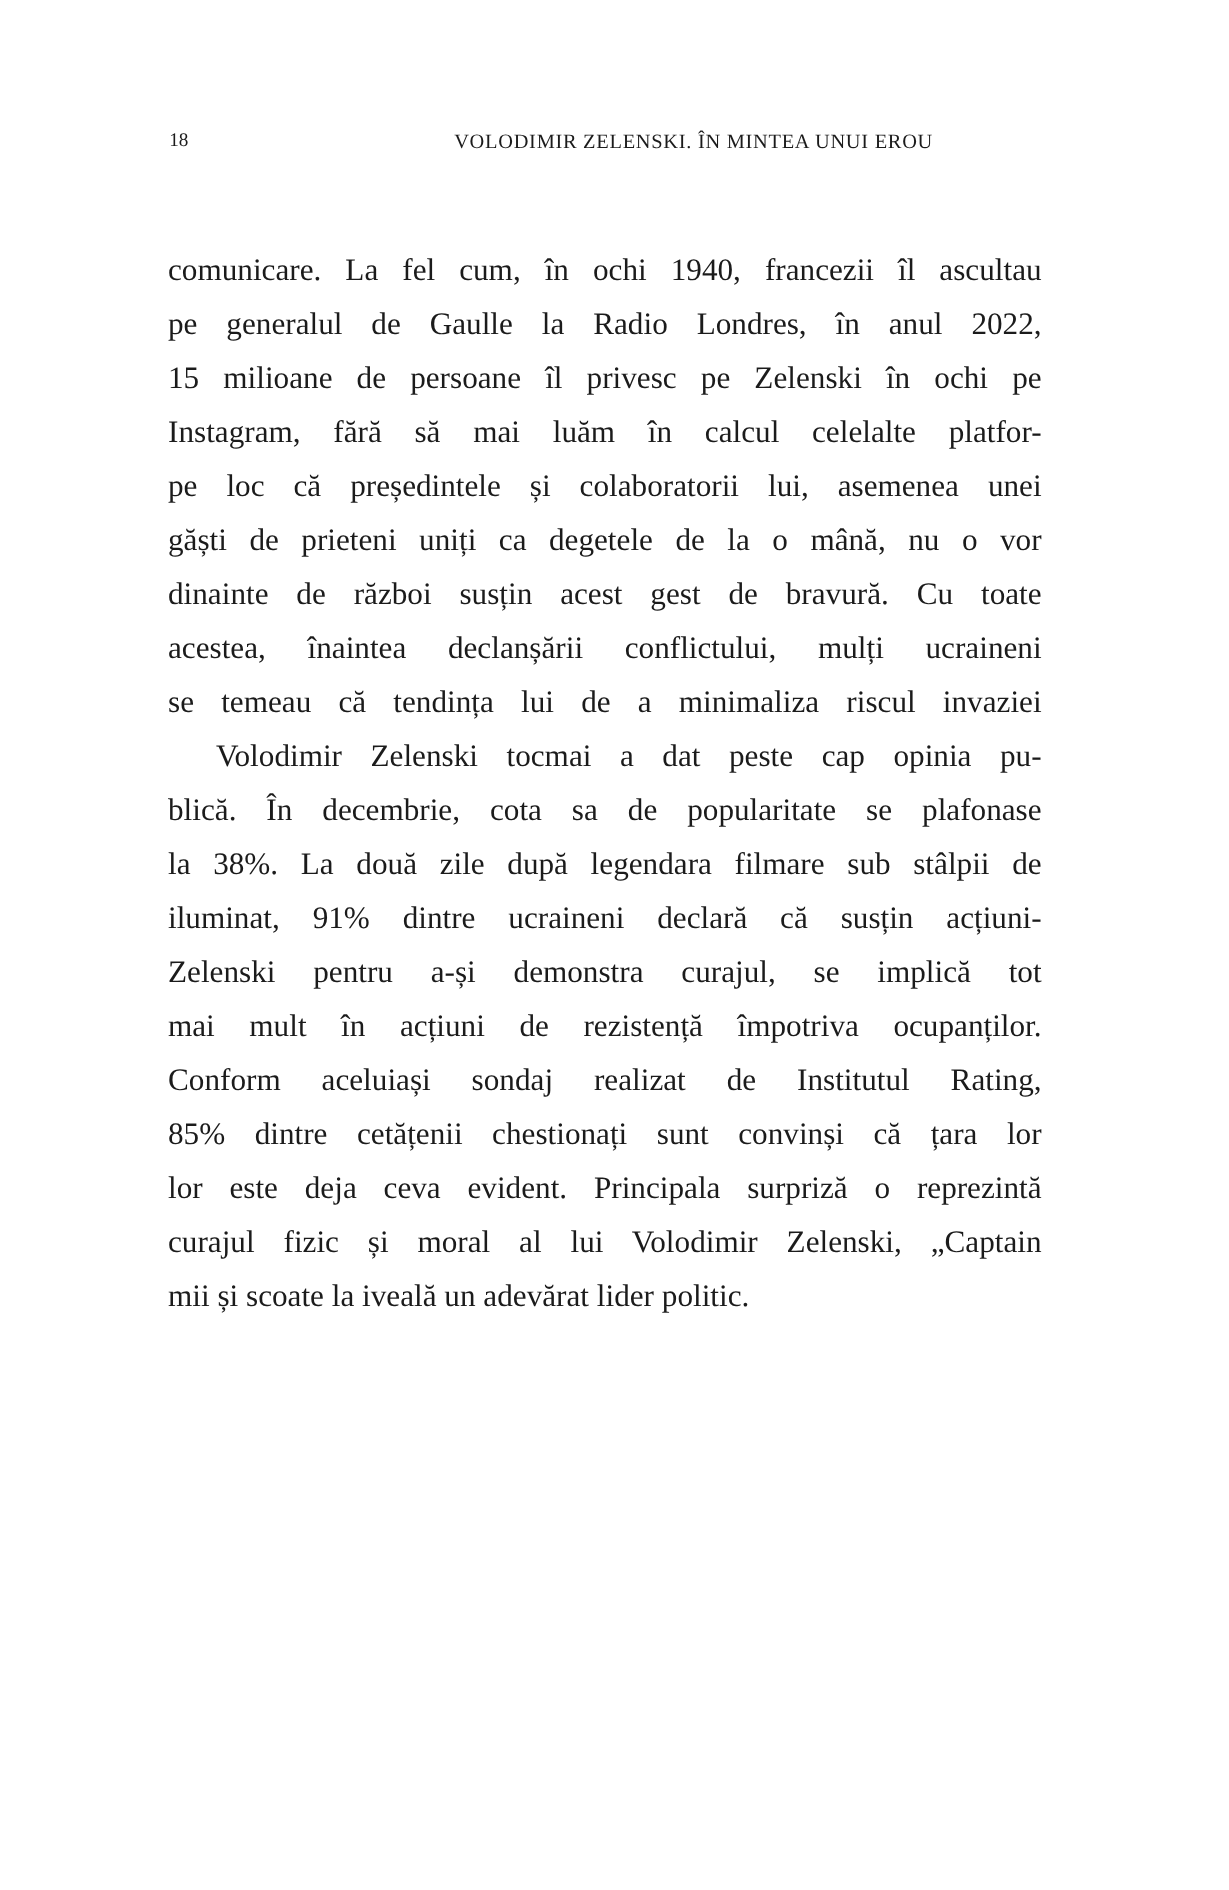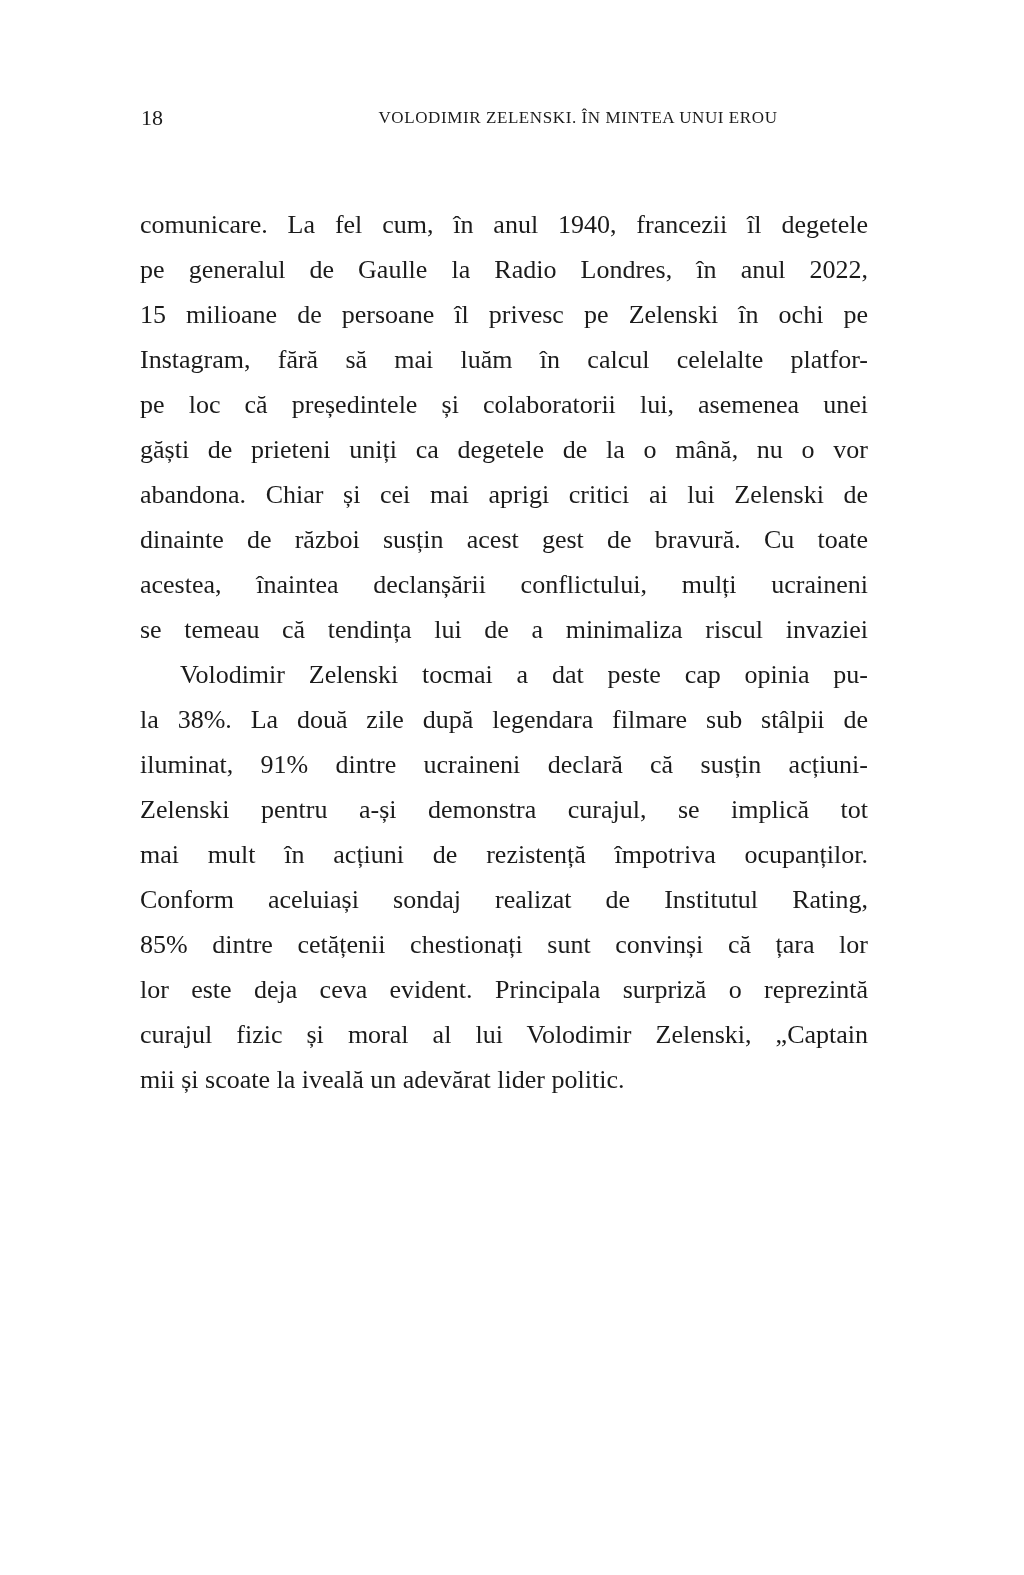--- a/index.html
+++ b/index.html
@@ -21,21 +21,21 @@
     position: absolute;
     top: 106px;
     left: 0;
     width: 100%;
     height: 30px;
   }
   .page-number {
     position: absolute;
     left: 141px;
     top: 0;
-    font-size: 22px;
+    font-size: 16px;
     line-height: 23px;
   }
   .running-title {
     position: absolute;
     left: 578px;
     top: 0;
     transform: translateX(-50%);
     font-size: 17px;
     line-height: 23px;
     letter-spacing: 0.035em;
@@ -67,33 +67,33 @@
 </head>
 <body style="background: rgb(255, 255, 255); color: rgb(27, 27, 27);">
 
 <div class="page">
   <div class="header">
     <span class="page-number">18</span>
     <span class="running-title">VOLODIMIR ZELENSKI. ÎN MINTEA UNUI EROU</span>
   </div>
   <div class="text-block">
       <div class="para">
-        <div class="line">comunicare. La fel cum, în anul 1940, francezii îl degetele</div>
+        <div class="line">comunicare. La fel cum, în ochi 1940, francezii îl ascultau</div>
         <div class="line">pe generalul de Gaulle la Radio Londres, în anul 2022,</div>
         <div class="line">15 milioane de persoane îl privesc pe Zelenski în ochi pe</div>
         <div class="line">Instagram, fără să mai luăm în calcul celelalte platfor-</div>
         <div class="line">pe loc că președintele și colaboratorii lui, asemenea unei</div>
         <div class="line">găști de prieteni uniți ca degetele de la o mână, nu o vor</div>
-        <div class="line">abandona. Chiar și cei mai aprigi critici ai lui Zelenski de</div>
         <div class="line">dinainte de război susțin acest gest de bravură. Cu toate</div>
         <div class="line">acestea, înaintea declanșării conflictului, mulți ucraineni</div>
         <div class="line">se temeau că tendința lui de a minimaliza riscul invaziei</div>
       </div>
       <div class="para indented">
         <div class="line">Volodimir Zelenski tocmai a dat peste cap opinia pu-</div>
+        <div class="line">blică. În decembrie, cota sa de popularitate se plafonase</div>
         <div class="line">la 38%. La două zile după legendara filmare sub stâlpii de</div>
         <div class="line">iluminat, 91% dintre ucraineni declară că susțin acțiuni-</div>
         <div class="line">Zelenski pentru a-și demonstra curajul, se implică tot</div>
         <div class="line">mai mult în acțiuni de rezistență împotriva ocupanților.</div>
         <div class="line">Conform aceluiași sondaj realizat de Institutul Rating,</div>
         <div class="line">85% dintre cetățenii chestionați sunt convinși că țara lor</div>
         <div class="line">lor este deja ceva evident. Principala surpriză o reprezintă</div>
         <div class="line">curajul fizic și moral al lui Volodimir Zelenski, „Captain</div>
         <div class="line last-line">mii și scoate la iveală un adevărat lider politic.</div>
       </div>

